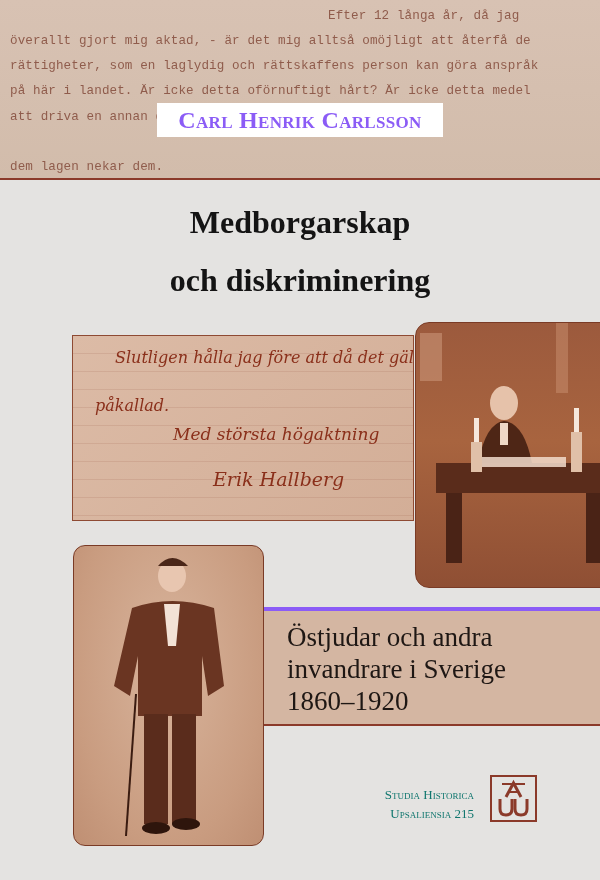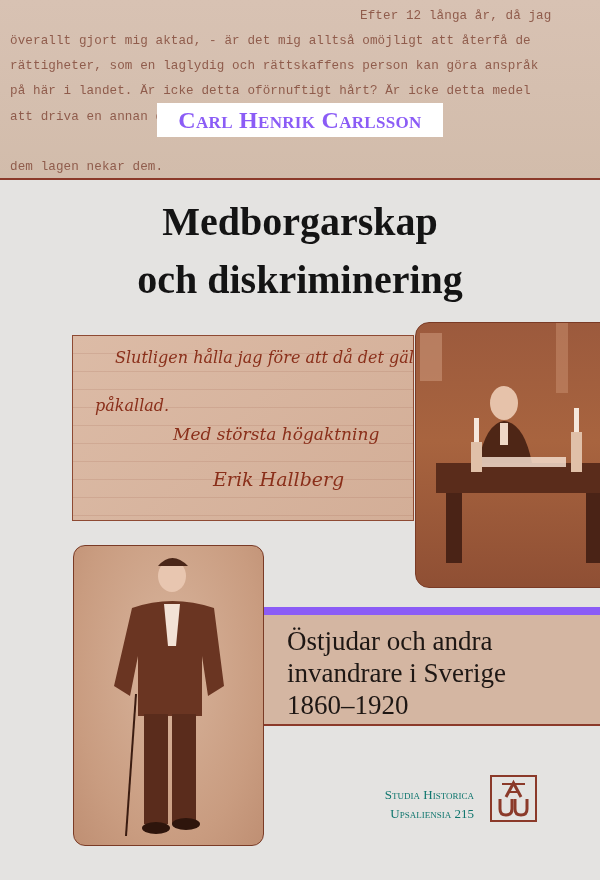--- a/index.html
+++ b/index.html
@@ -30,21 +30,21 @@
       display: flex; align-items: center; justify-content: center;
     }
     .author {
       font-family: "Liberation Serif", serif; font-weight: bold;
       font-size: 24px; color: #8b5cf6; font-variant: small-caps; letter-spacing: 0.3px;
     }
 
     .title {
       left: 0; width: 600px; text-align: center;
       font-family: "Liberation Serif", serif; font-weight: bold;
-      color: #141414; font-size: 40px; line-height: 48px;
+      color: #141414; font-size: 32px; line-height: 48px;
     }
 
     
     .letter {
       left: 72px; top: 335px; width: 342px; height: 186px;
       background:
         repeating-linear-gradient(180deg, transparent 0 17px, rgba(160,100,80,0.18) 17px 18px),
         linear-gradient(135deg, #dcbba6 0%, #d3ae97 100%);
       border: 1.5px solid #8e4a33; box-sizing: border-box; overflow: hidden;
     }
@@ -66,21 +66,21 @@
       left: 73px; top: 545px; width: 191px; height: 301px;
       border-radius: 12px;
       background: radial-gradient(ellipse at 50% 40%, #d8b49c 0%, #c99c80 70%, #bf8f73 100%);
       border: 1.5px solid #7a3b26; box-sizing: border-box; overflow: hidden;
     }
 
     
     .subtitle-band {
       left: 264px; top: 607px; width: 336px; height: 119px;
       background: #d4b6a2;
-      border-top: 8px solid #8b5cf6; border-bottom: 2px solid #8b3a2a;
+      border-top: 4px solid #8b5cf6; border-bottom: 2px solid #8b3a2a;
       box-sizing: border-box;
     }
     .subtitle {
       position: absolute; left: 23px; top: 10px;
       font-family: "Liberation Serif", serif; font-size: 27px; line-height: 32px;
       color: #1e1714; white-space: pre-line;
     }
 
     .series {
       left: 340px; top: 785px; width: 134px; text-align: right;
@@ -89,21 +89,21 @@
     }
     .logo {
       left: 490px; top: 775px; width: 47px; height: 47px;
       border: 2px solid #8b3a2a; box-sizing: border-box;
     }
   </style>
 </head>
 <body>
 
 <div class="abs typed">
-  <div class="typed-line" style="top:9px; left:360px;">Efter 12 långa år, då jag</div>
+  <div class="typed-line" style="top:9px; left:328px;">Efter 12 långa år, då jag</div>
   <div class="typed-line" style="top:34px;">överallt gjort mig aktad, - är det mig alltså omöjligt att återfå de</div>
   <div class="typed-line" style="top:84px;">på här i landet. Är icke detta oförnuftigt hårt? Är icke detta medel</div>
   <div class="typed-line" style="top:59px;">rättigheter, som en laglydig och rättskaffens person kan göra anspråk</div>
   <div class="typed-line" style="top:110px;">att driva en annan                                   de smygvägar, som</div>
   <div class="typed-line" style="top:160px;">dem lagen nekar dem.</div>
 </div>
 
 <div class="abs author-box">
   <span class="author">Carl Henrik Carlsson</span>
 </div>

